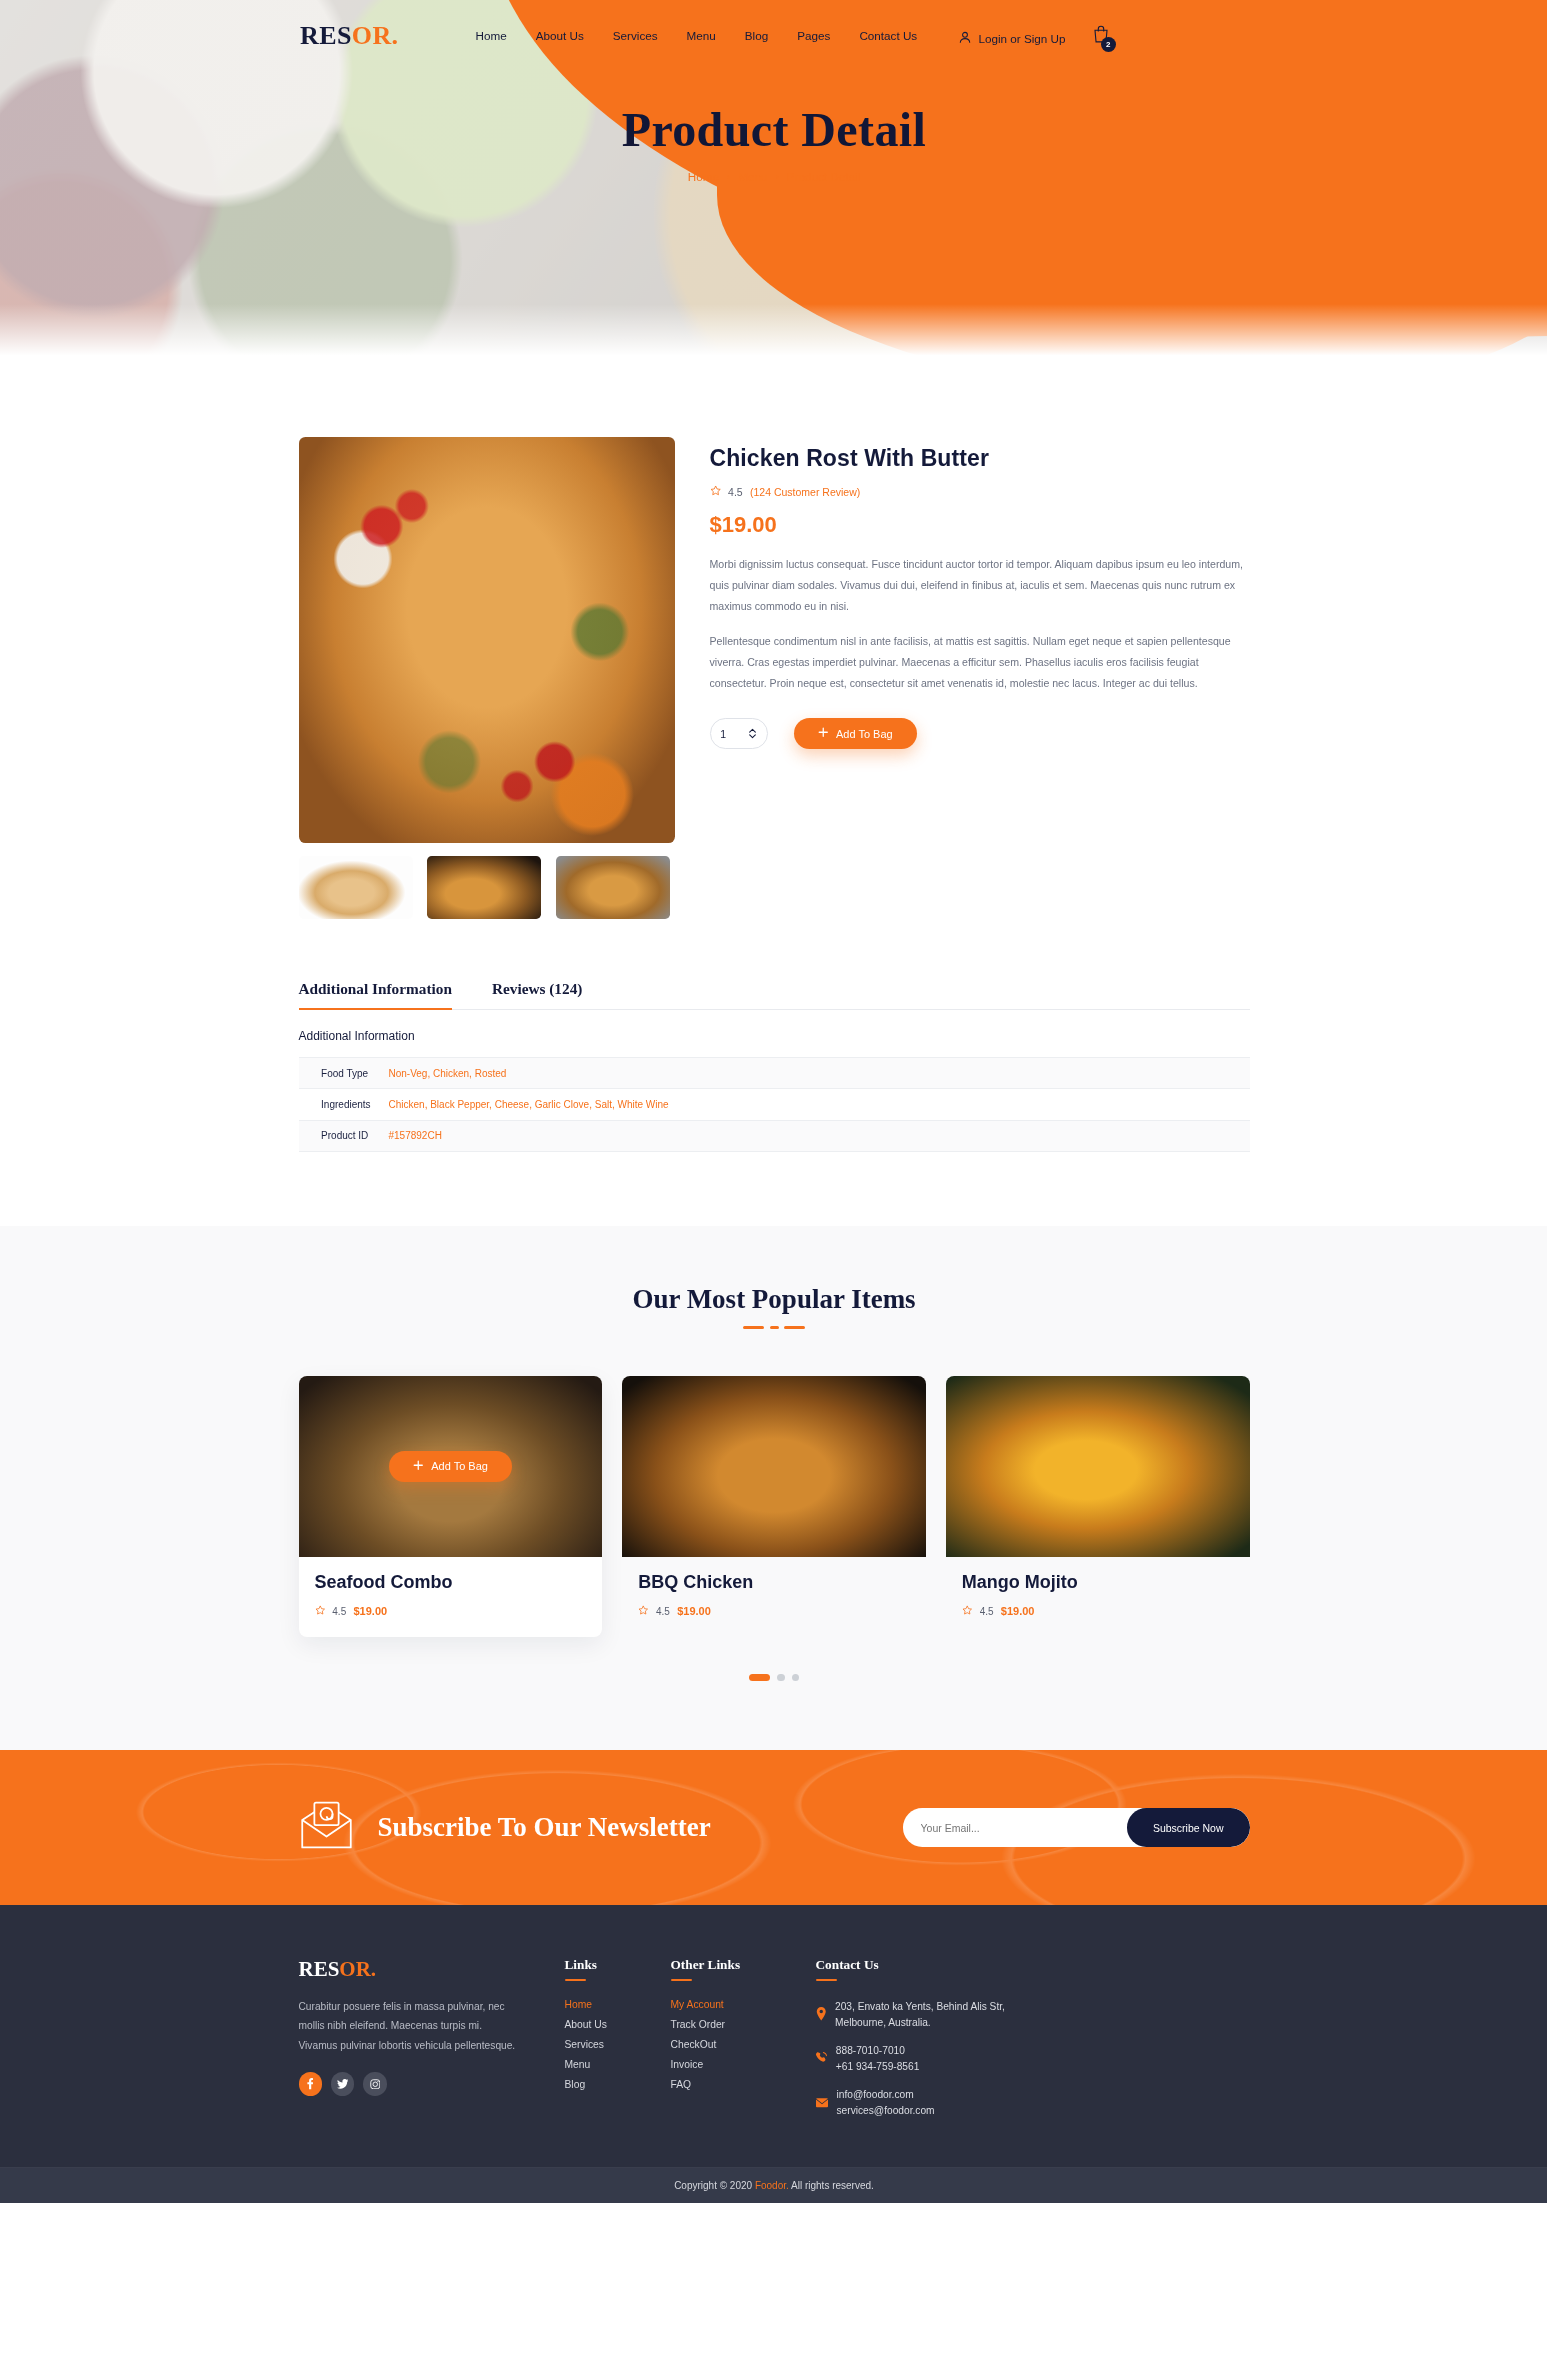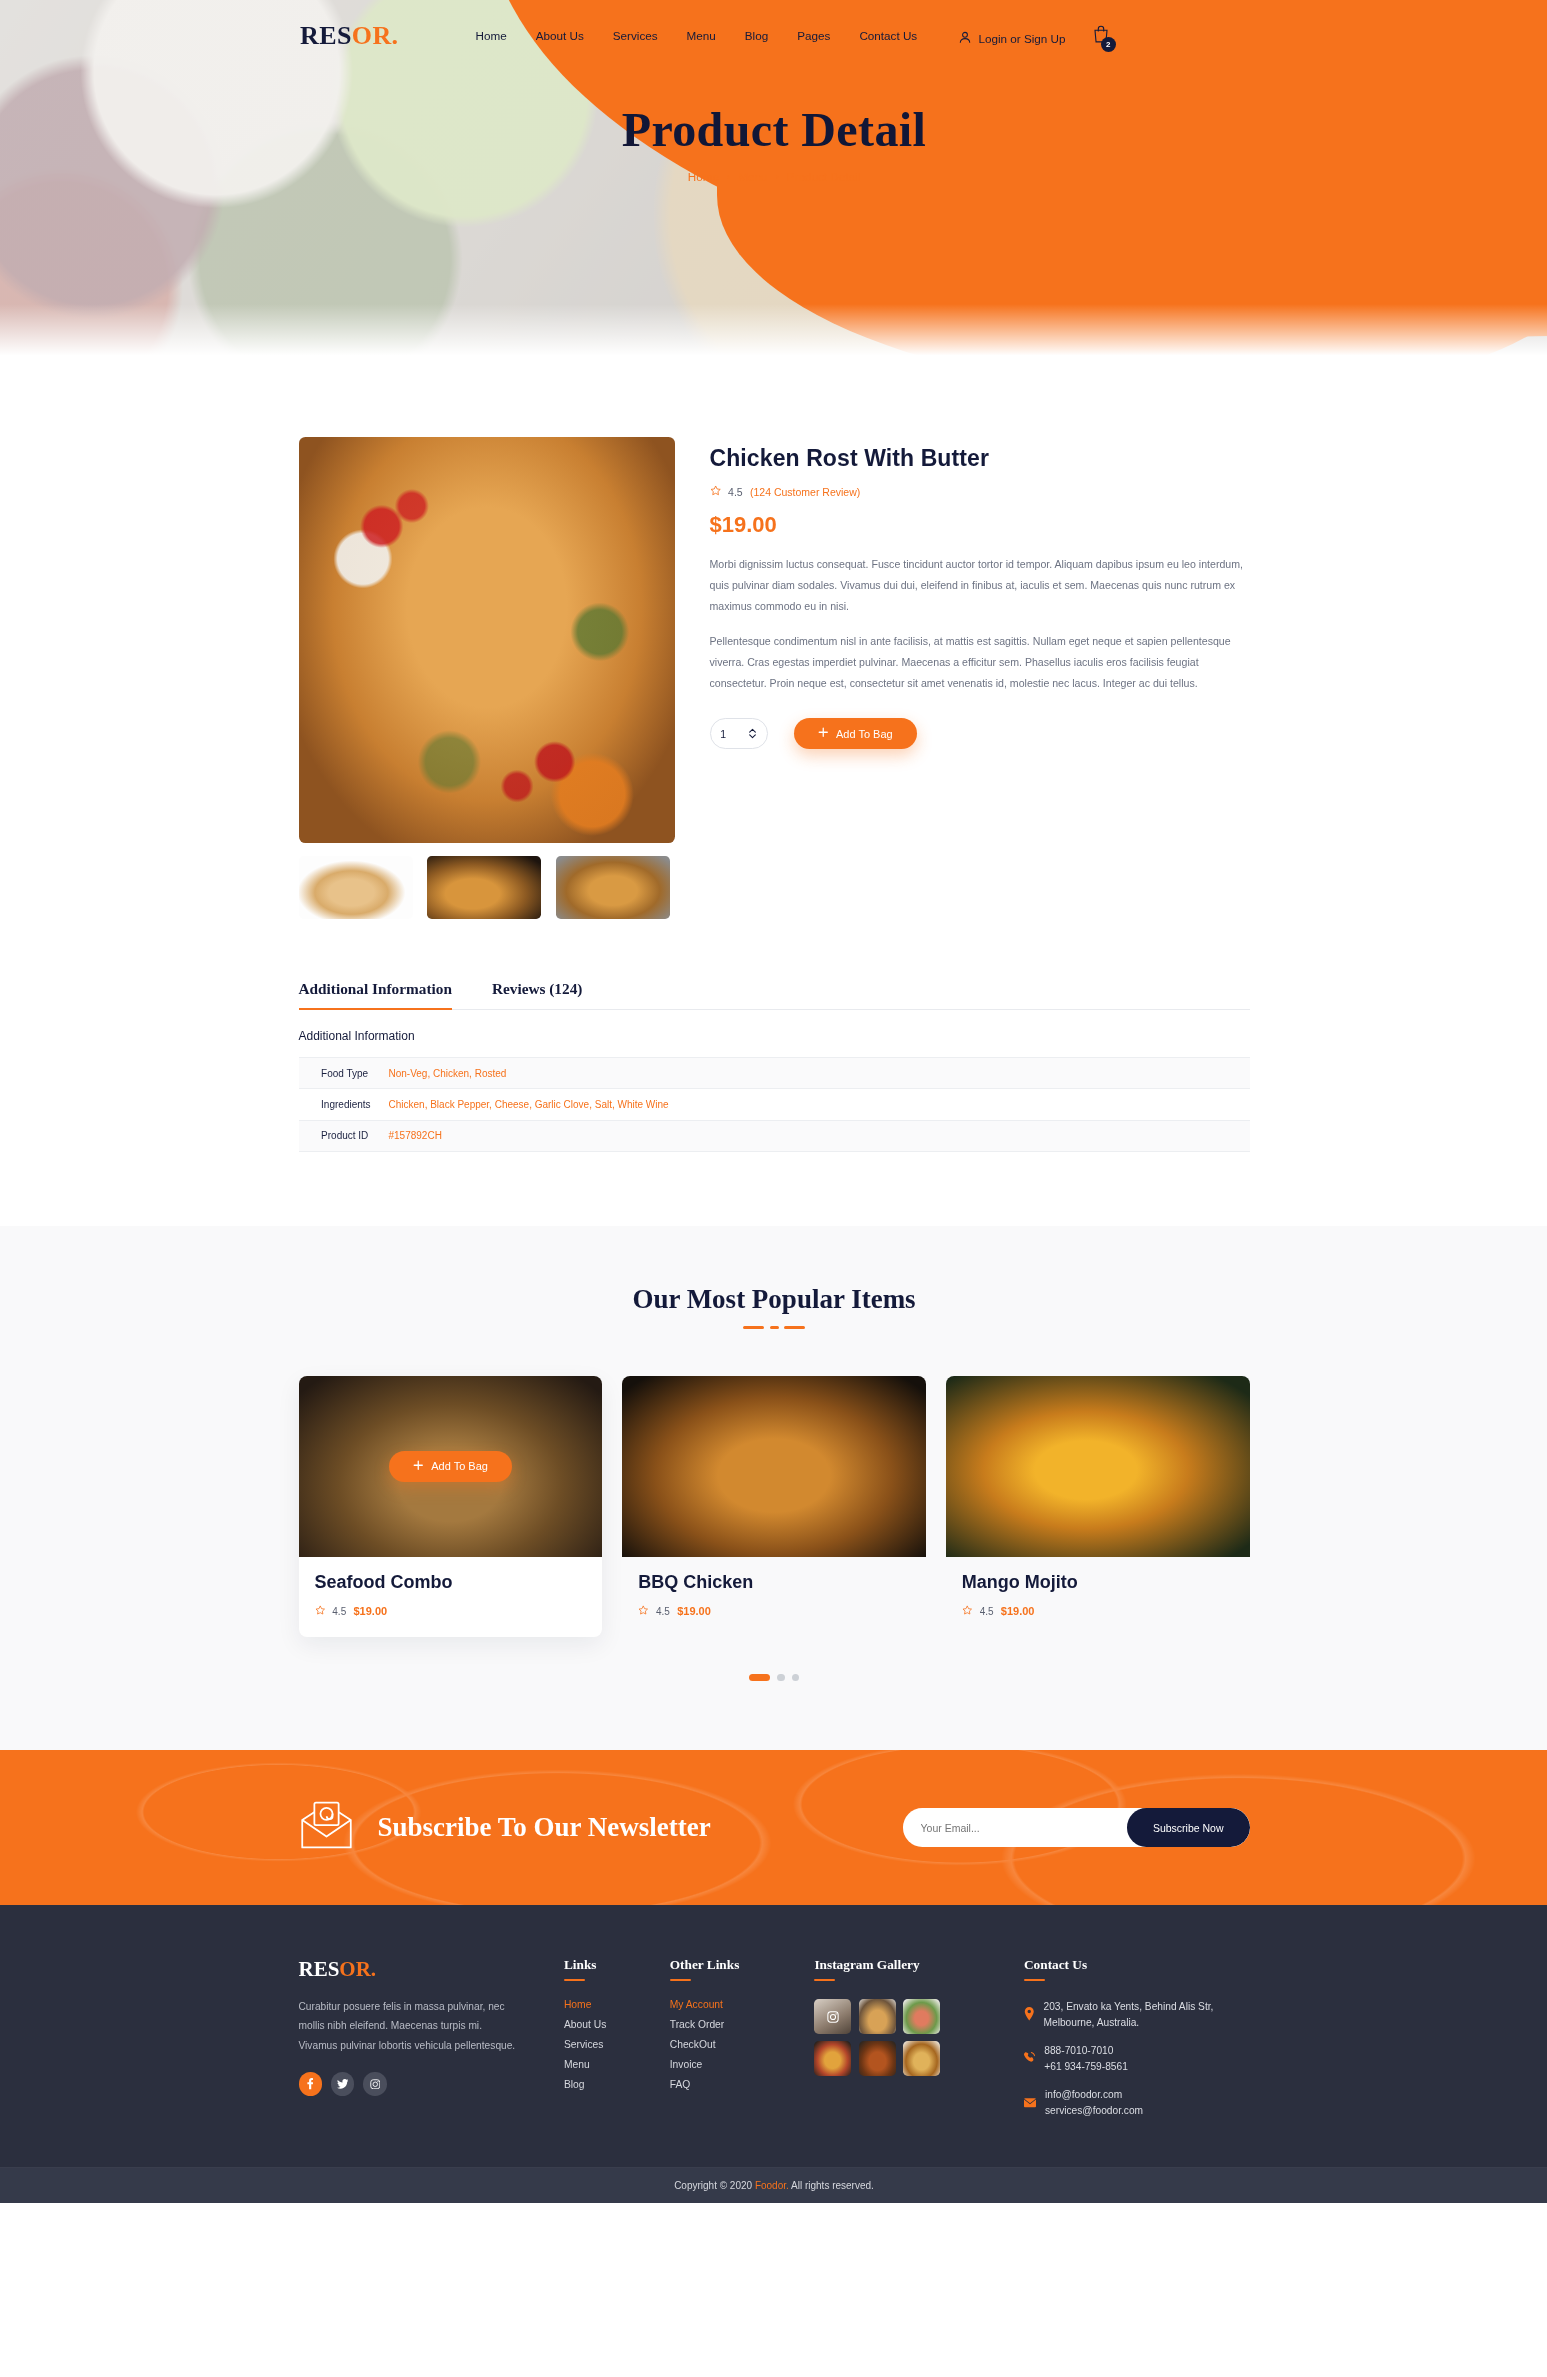--- a/index.html
+++ b/index.html
@@ -558,40 +558,20 @@
         <div class="fhead-rule"></div>
         <div class="flist">
           <a href="#" class="active">My Account</a>
           <a href="#">Track Order</a>
           <a href="#">CheckOut</a>
           <a href="#">Invoice</a>
           <a href="#">FAQ</a>
         </div>
       </div>
 
-      <div class="fcol-insta">
-        <div class="fhead">Instagram Gallery</div>
-        <div class="fhead-rule"></div>
-        <div class="insta-grid">
-          <div class="ig ig1">
-            <span class="ig-badge">
-              <svg width="12" height="12" viewBox="0 0 14 14" fill="none" stroke="#fff" stroke-width="1.2">
-                  <rect x="1" y="1" width="12" height="12" rx="3.4"></rect>
-                  <circle cx="7" cy="7" r="3"></circle>
-                  <circle cx="10.6" cy="3.4" r=".8" fill="#fff" stroke="none"></circle>
-                </svg>
-            </span>
-          </div>
-          <div class="ig ig2"></div>
-          <div class="ig ig3"></div>
-          <div class="ig ig4"></div>
-          <div class="ig ig5"></div>
-          <div class="ig ig6"></div>
-        </div>
-      </div>
 
       <div class="fcol-contact">
         <div class="fhead">Contact Us</div>
         <div class="fhead-rule"></div>
         <div class="contact-list">
           <div class="citem">
             <span>
               <svg width="10.5" height="13.7" viewBox="0 0 14 18" fill="#f6721c">
                   <path d="M7 0C3.7 0 1 2.7 1 6c0 4.5 6 12 6 12s6-7.5 6-12c0-3.3-2.7-6-6-6zm0 8.3A2.3 2.3 0 1 1 7 3.7a2.3 2.3 0 0 1 0 4.6z"></path>
                 </svg>

